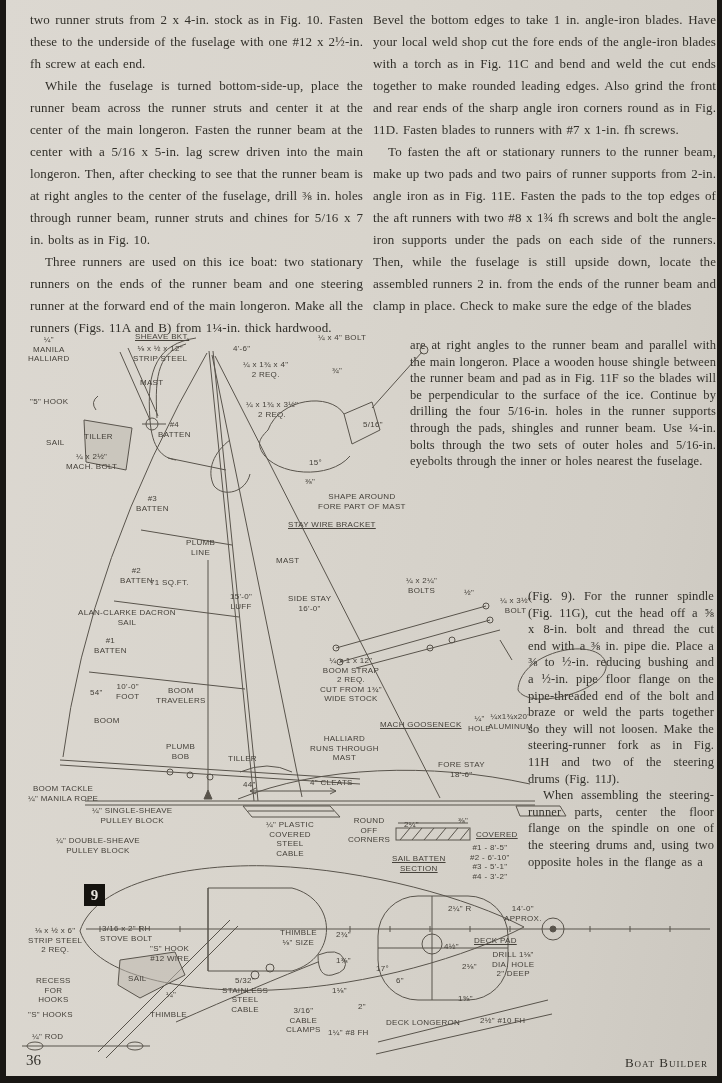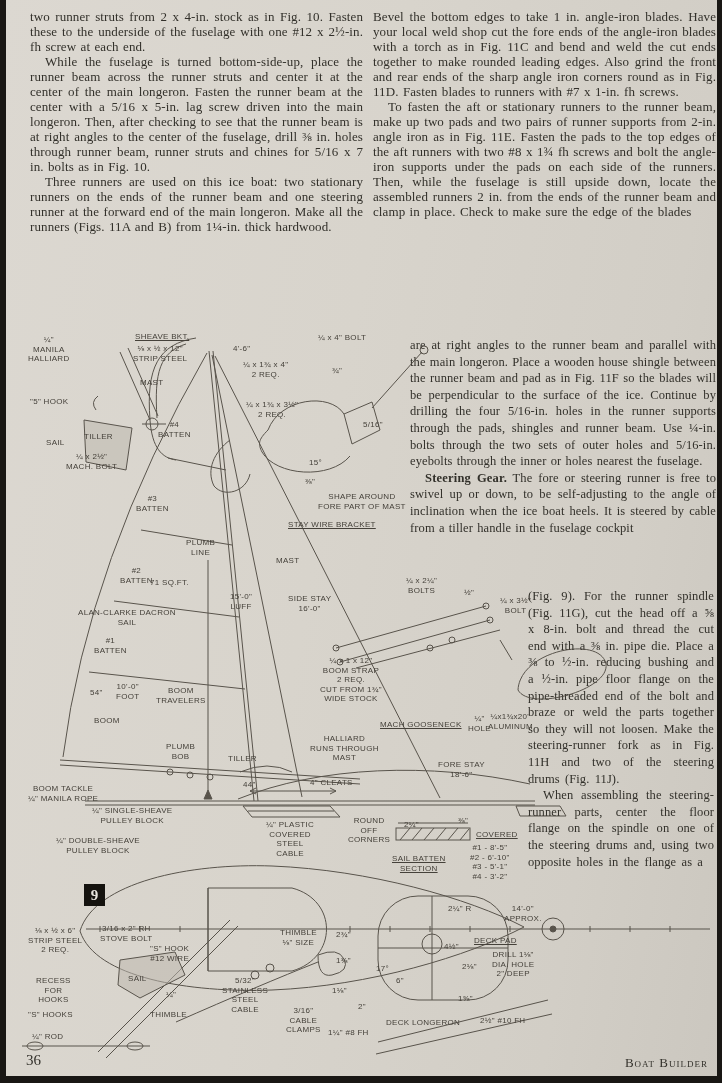--- a/index.html
+++ b/index.html
@@ -3,21 +3,21 @@
 <meta charset="utf-8">
 <style>
   html,body{margin:0;padding:0;background:#8a8880;}
   #page{position:relative;width:722px;height:1083px;margin:0 auto;overflow:hidden;
         background:linear-gradient(100deg,#dcd8d1 0%,#d8d4cc 45%,#d2cec6 80%,#cbc7bf 100%);
         font-family:"Liberation Serif", serif;color:#32302a;}
   .edge{position:absolute;background:#191714;}
   #edge-left{left:0;top:0;width:6px;height:1083px;}
   #edge-right{right:0;top:0;width:5px;height:1083px;}
   #edge-bottom{left:0;bottom:0;width:722px;height:7px;}
-  .body-col{position:absolute;text-align:justify;font-size:13px;line-height:15px;
+  .body-col{position:absolute;text-align:justify;font-size:13px;line-height:22px;
             letter-spacing:.1px;word-spacing:1px;}
   .body-col p{margin:0;}
   .body-col p.indent{text-indent:15px;}
   #left-col{left:30px;top:9px;width:333px;}
   #right-col{left:373px;top:9px;width:343px;}
   #wrap-col{left:410px;top:337px;width:306px;font-size:12.5px;line-height:16.6px;}
   #narrow-col{left:528px;top:588px;width:186px;font-size:12.5px;line-height:16.6px;word-spacing:2px;}
   b{letter-spacing:.2px;}
   .fig-label{position:absolute;font-family:"Liberation Sans", sans-serif;font-size:8px;
              line-height:9.5px;letter-spacing:.3px;color:#45413a;white-space:pre-line;
@@ -46,21 +46,20 @@
     <p class="indent">Three runners are used on this ice boat: two stationary runners on the ends of the runner beam and one steering runner at the forward end of the main longeron. Make all the runners (Figs. 11A and B) from 1¼-in. thick hardwood.</p>
   </div>
 
   <div class="body-col" id="right-col">
     <p>Bevel the bottom edges to take 1 in. angle-iron blades. Have your local weld shop cut the fore ends of the angle-iron blades with a torch as in Fig. 11C and bend and weld the cut ends together to make rounded leading edges. Also grind the front and rear ends of the sharp angle iron corners round as in Fig. 11D. Fasten blades to runners with #7 x 1-in. fh screws.</p>
     <p class="indent">To fasten the aft or stationary runners to the runner beam, make up two pads and two pairs of runner supports from 2-in. angle iron as in Fig. 11E. Fasten the pads to the top edges of the aft runners with two #8 x 1¾ fh screws and bolt the angle-iron supports under the pads on each side of the runners. Then, while the fuselage is still upside down, locate the assembled runners 2 in. from the ends of the runner beam and clamp in place. Check to make sure the edge of the blades</p>
   </div>
 
   <div class="body-col" id="wrap-col">
     <p>are at right angles to the runner beam and parallel with the main longeron. Place a wooden house shingle between the runner beam and pad as in Fig. 11F so the blades will be perpendicular to the surface of the ice. Continue by drilling the four 5/16-in. holes in the runner supports through the pads, shingles and runner beam. Use ¼-in. bolts through the two sets of outer holes and 5/16-in. eyebolts through the inner or holes nearest the fuselage.</p>
-    <p class="indent"><b>Steering Gear.</b><span> The fore or steering runner is free to swivel up or down, to be self-adjusting to the angle of inclination when the ice boat heels. It is steered by cable from a tiller handle in the fuselage cockpit</span></p>
   </div>
 
   <div class="body-col" id="narrow-col">
     <p>(Fig. 9). For the runner spindle (Fig. 11G), cut the head off a ⅝ x 8-in. bolt and thread the cut end with a ⅜ in. pipe die. Place a ⅜ to ½-in. reducing bushing and a ½-in. pipe floor flange on the pipe-threaded end of the bolt and braze or weld the parts together so they will not loosen. Make the steering-runner fork as in Fig. 11H and two of the steering drums (Fig. 11J).</p>
     <p class="indent">When assembling the steering-runner parts, center the floor flange on the spindle on one of the steering drums and, using two opposite holes in the flange as a</p>
   </div>
 
   <svg id="diagram-svg" width="722" height="1083" viewBox="0 0 722 1083">
     <g stroke="#4b463e" stroke-width="1" fill="none" opacity="0.9">
 

